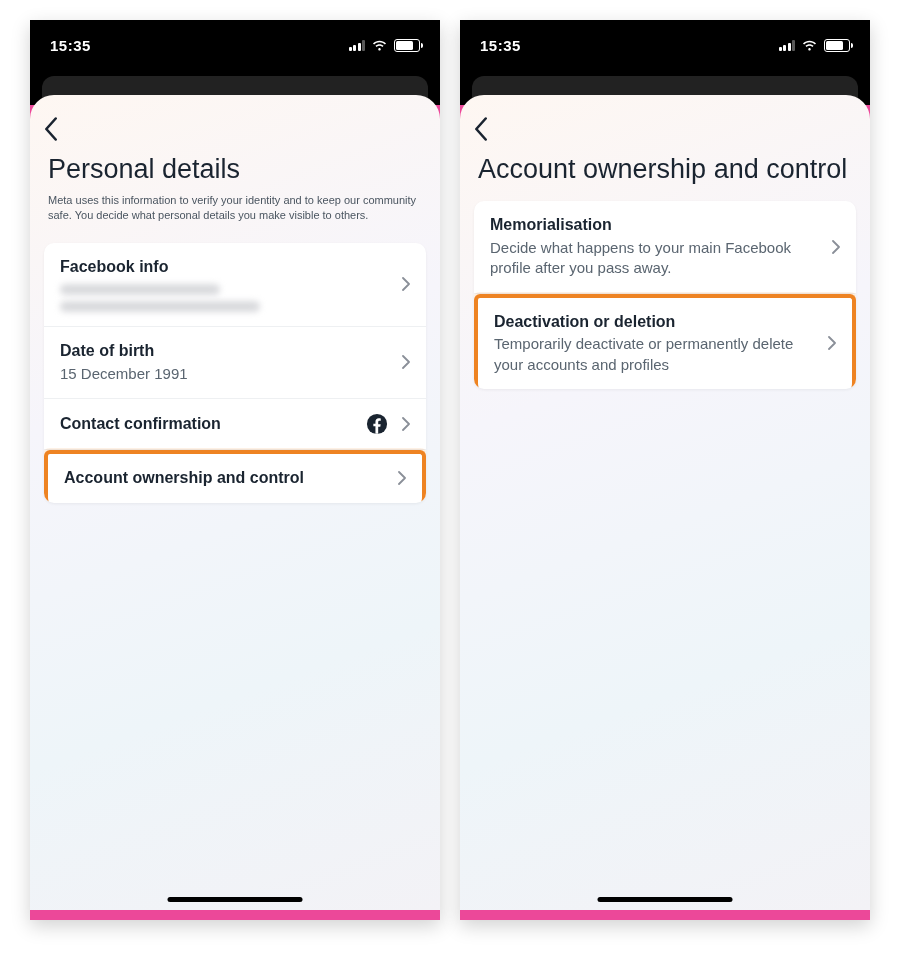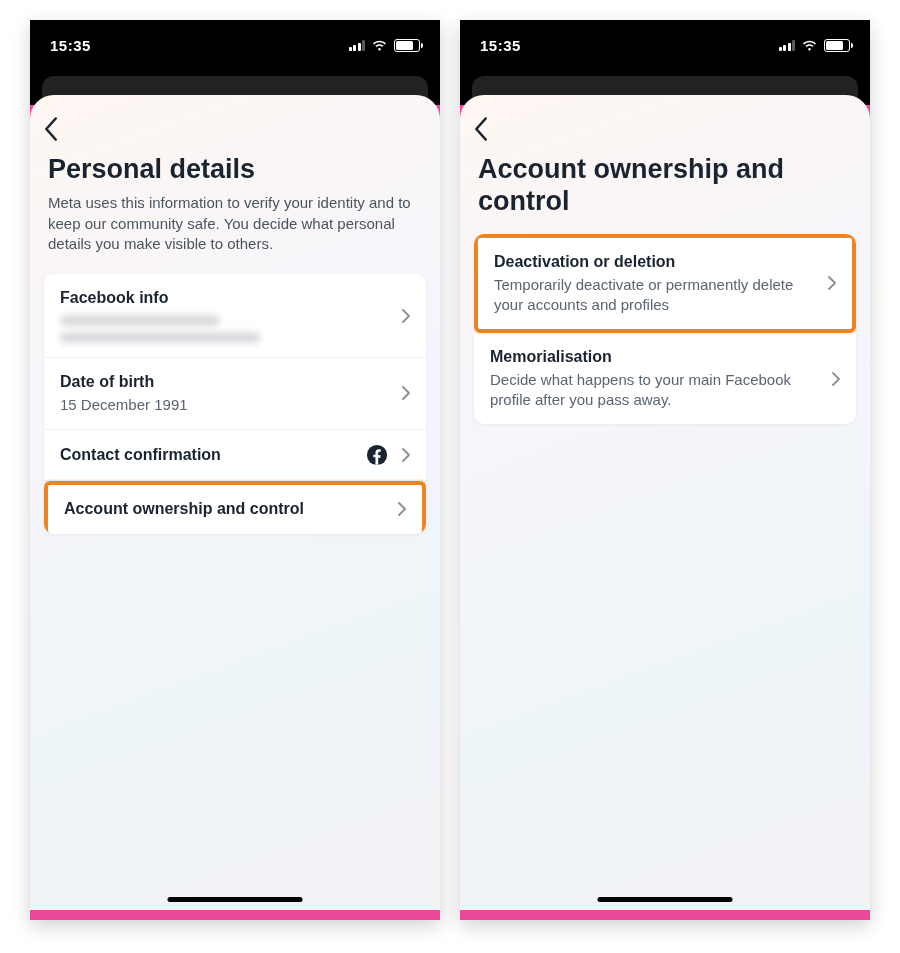--- a/index.html
+++ b/index.html
@@ -65,27 +65,27 @@
     background: linear-gradient(160deg,#fef7f2 0%, #f6f5fb 35%, #eef5f9 70%, #f3f2f6 100%);
     height: calc(100% - 85px);
     border-radius: 24px 24px 0 0;
     padding: 16px 14px 0 14px;
     margin-top: -10px;
   }
   .back-btn { width:36px; height:36px; display:flex; align-items:center; justify-content:flex-start; cursor:pointer;}
   .back-btn svg { width:14px; height:24px; }
   h1.page-title {
     font-size: 27px;
-    font-weight: 700;
+    font-weight: 400;
     color: #1a2430;
     margin: 6px 4px 8px 4px;
     line-height:1.2;
   }
   p.page-desc {
-    font-size: 15px;
+    font-size: 11px;
     color: #4a5560;
     line-height:1.35;
     margin: 0 4px 20px 4px;
   }
   .card {
     background:#fff;
     border-radius:10px;
     box-shadow: 0 1px 3px rgba(0,0,0,0.06);
     overflow:hidden;
   }
@@ -244,42 +244,42 @@
     <div class="titlebar-stub"></div>
     <div class="sheet">
       <div class="back-btn">
         <svg viewBox="0 0 12 20">
             <path d="M10 1L2 10l8 9" stroke="#1a2430" stroke-width="2.2" fill="none" stroke-linecap="round" stroke-linejoin="round"></path>
           </svg>
       </div>
       <h1 class="page-title">Account ownership and control</h1>
 
       <div class="card" style="margin-top:16px;">
+        <div class="row">
+          <div class="col">
+            <div class="row-title">Memorialisation</div>
+            <div class="row-sub">Decide what happens to your main Facebook profile after you pass away.</div>
+          </div>
+          <span class="chevron">
+              <svg viewBox="0 0 8 14">
+                <path d="M1 1l6 6-6 6" stroke="#8a8f98" stroke-width="1.8" fill="none" stroke-linecap="round" stroke-linejoin="round"></path>
+              </svg>
+            </span>
+        </div>
+
         <div class="row highlight">
           <div class="col">
             <div class="row-title">Deactivation or deletion</div>
             <div class="row-sub">Temporarily deactivate or permanently delete your accounts and profiles</div>
           </div>
           <span class="chevron">
               <svg viewBox="0 0 8 14">
                 <path d="M1 1l6 6-6 6" stroke="#8a8f98" stroke-width="1.8" fill="none" stroke-linecap="round" stroke-linejoin="round"></path>
               </svg>
             </span>
         </div>
-
-        <div class="row">
-          <div class="col">
-            <div class="row-title">Memorialisation</div>
-            <div class="row-sub">Decide what happens to your main Facebook profile after you pass away.</div>
-          </div>
-          <span class="chevron">
-              <svg viewBox="0 0 8 14">
-                <path d="M1 1l6 6-6 6" stroke="#8a8f98" stroke-width="1.8" fill="none" stroke-linecap="round" stroke-linejoin="round"></path>
-              </svg>
-            </span>
-        </div>
       </div>
 
       <div class="home-indicator"></div>
     </div>
   </div>
 
 </div>
 
 </body></html>

